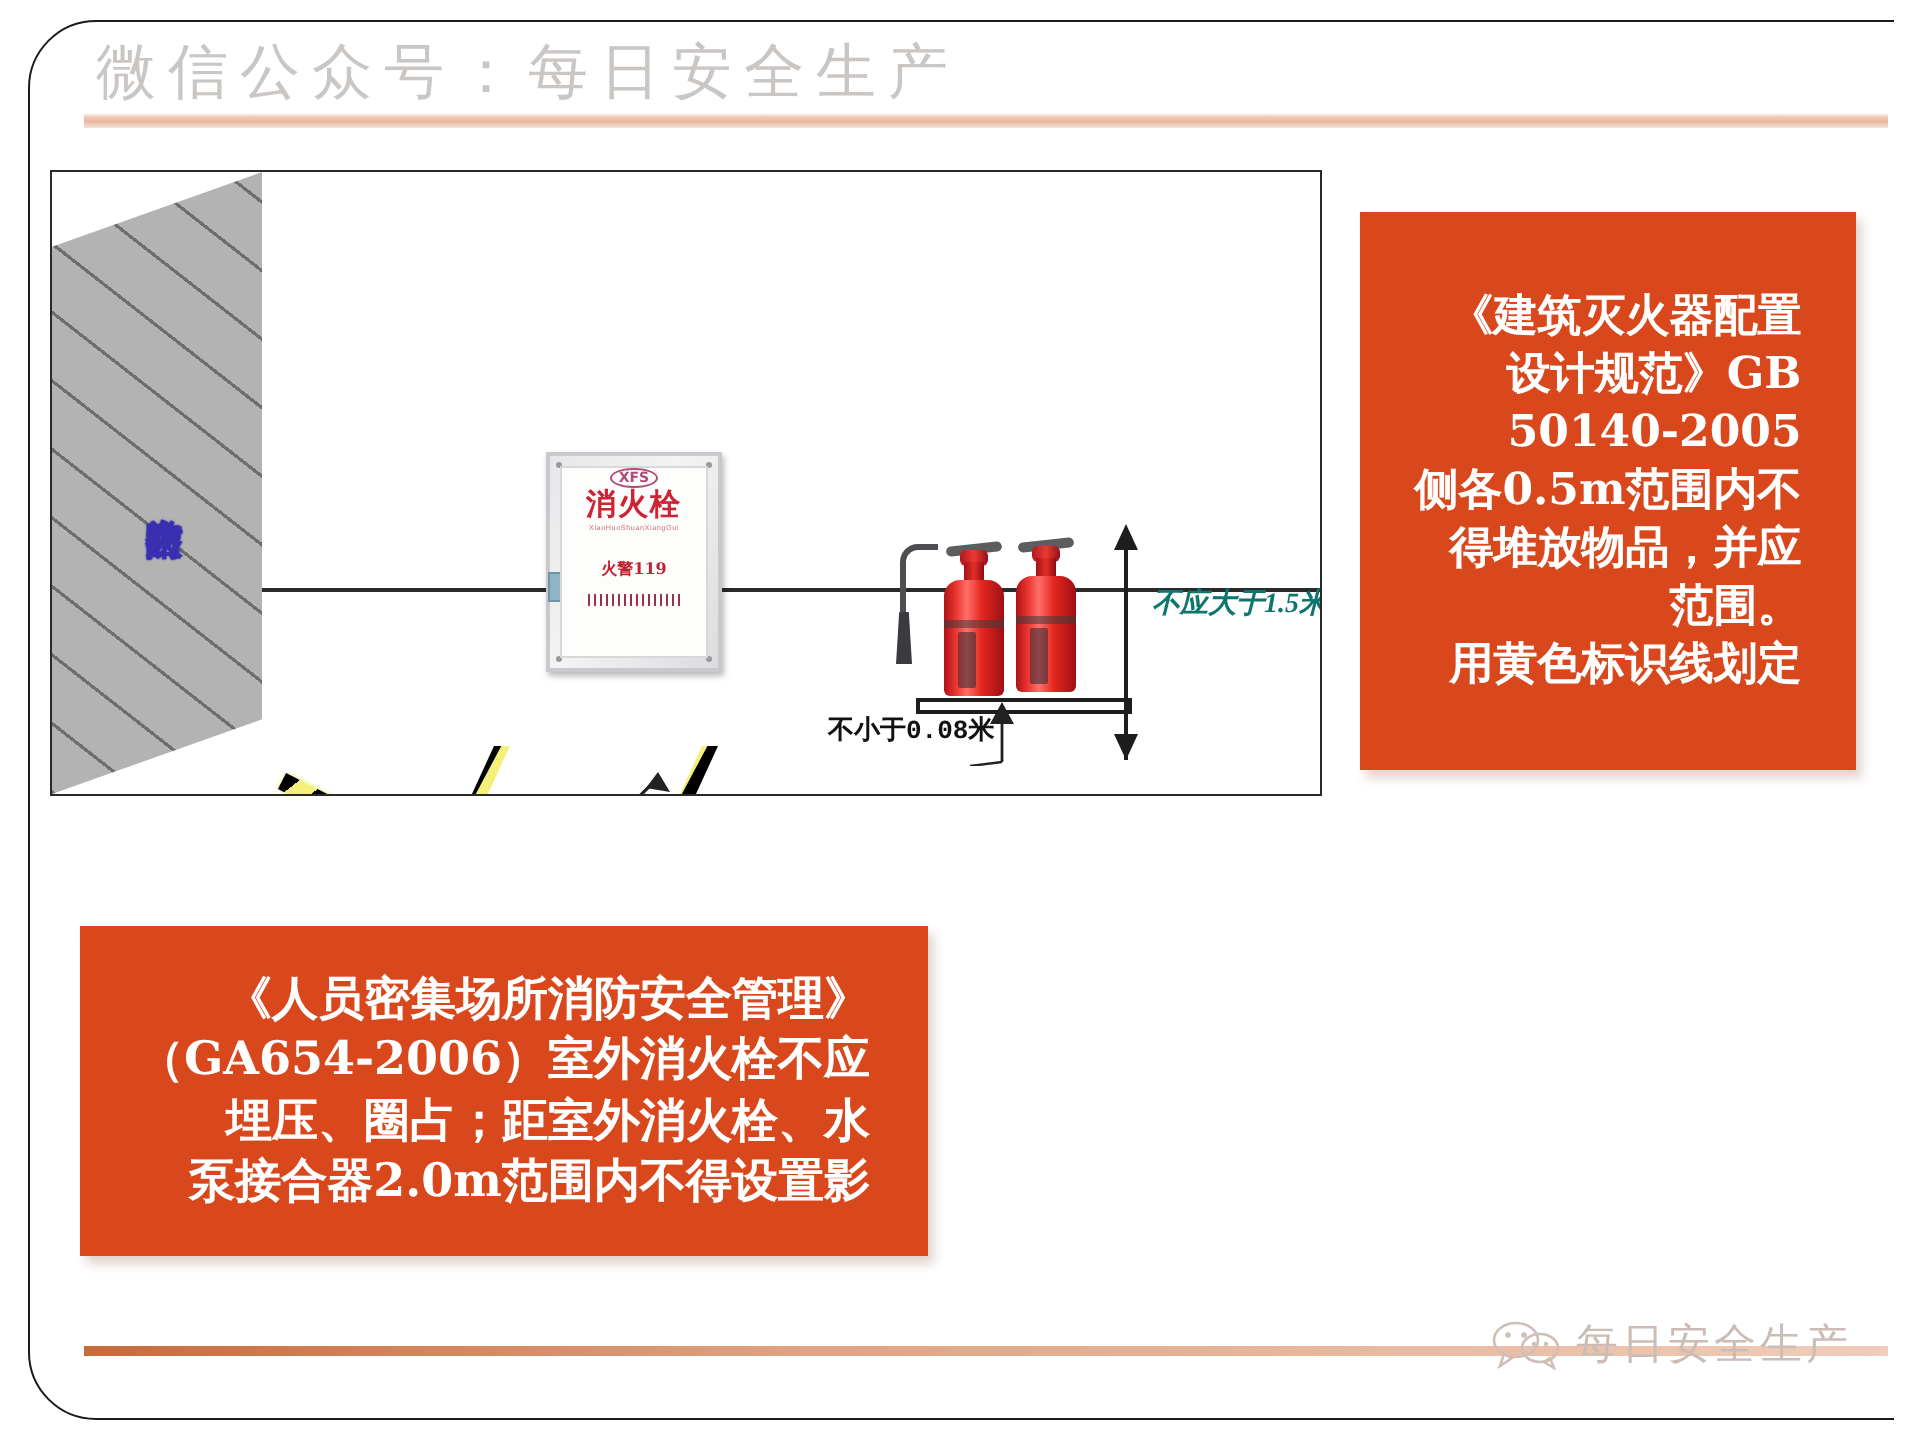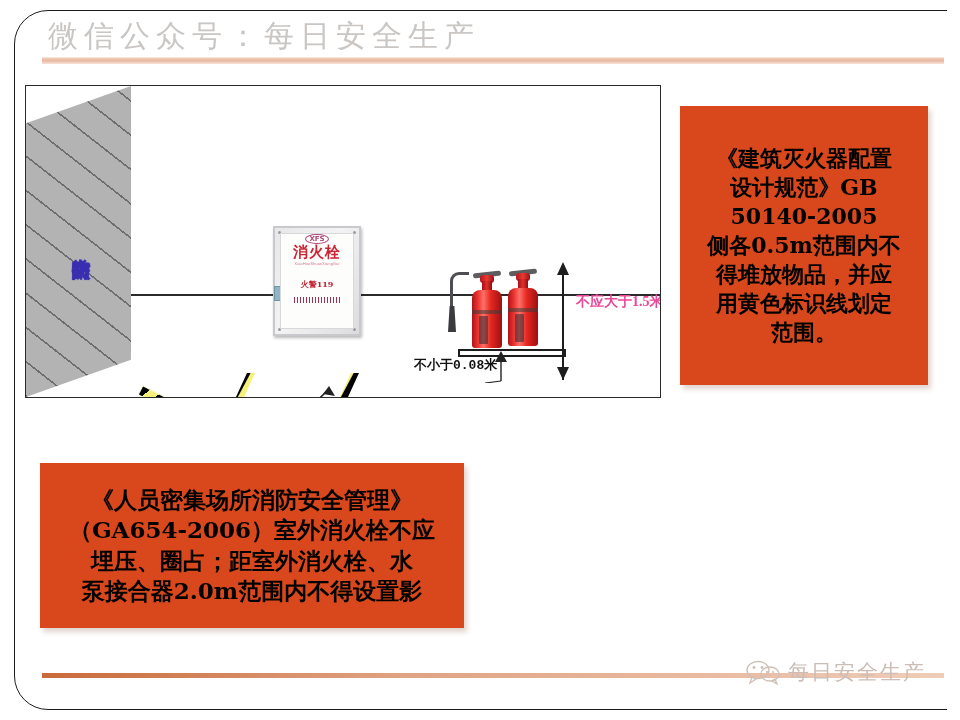--- a/index.html
+++ b/index.html
@@ -233,39 +233,40 @@
     border-left:6px solid transparent;border-right:6px solid transparent;
     border-bottom:13px solid #1d1d1d;
   }
   #arrow-v-bot{
     left:531px;top:281px;
     border-left:6px solid transparent;border-right:6px solid transparent;
     border-top:13px solid #1d1d1d;
   }
   #label-15m{
     position:absolute;left:550px;top:207px;
-    font-size:14px;font-weight:bold;color:#ec4899;white-space:nowrap;
+    font-size:14px;font-weight:bold;color:#0f766e;white-space:nowrap;
     font-family:"Liberation Serif", serif;
+    font-style:italic;
   }
 
   
   #label-008m{
     position:absolute;left:388px;top:270px;
     font-size:13px;font-weight:bold;color:#111;white-space:nowrap;
     font-family:Liberation Mono, monospace;
   }
 
   
   .callout{
     position:absolute;
     background:#d9481c;
-    color:#000000;
+    color:#ffffff;
     font-family:"DejaVu Serif", serif;
     font-weight:bold;
-    text-align:center;
+    text-align:right;
     box-shadow:3px 4px 5px rgba(120,60,30,.22);
     box-sizing:border-box;
     padding:8px 9px;
     line-height:1.32;
   }
   #callout-right{
     left:680px; top:106px; width:248px; height:279px;
     font-size:22px;
     display:flex;align-items:center;justify-content:center;
   }
@@ -374,22 +375,22 @@
   </svg>
 </div>
 
 <div id="callout-right" class="callout">
   <div>
     <span>《建筑灭火器配置</span>
     <span>设计规范》GB</span>
     <span>50140-2005</span>
     <span>侧各0.5m范围内不</span>
     <span>得堆放物品，并应</span>
+    <span>范围。</span>
     <span>用黄色标识线划定</span>
-    <span>范围。</span>
   </div>
 </div>
 
 <div id="callout-bottom" class="callout">
   <div>
     <span>《人员密集场所消防安全管理》</span>
     <span>（GA654-2006）室外消火栓不应</span>
     <span>埋压、圈占；距室外消火栓、水</span>
     <span>泵接合器2.0m范围内不得设置影</span>
   </div>

